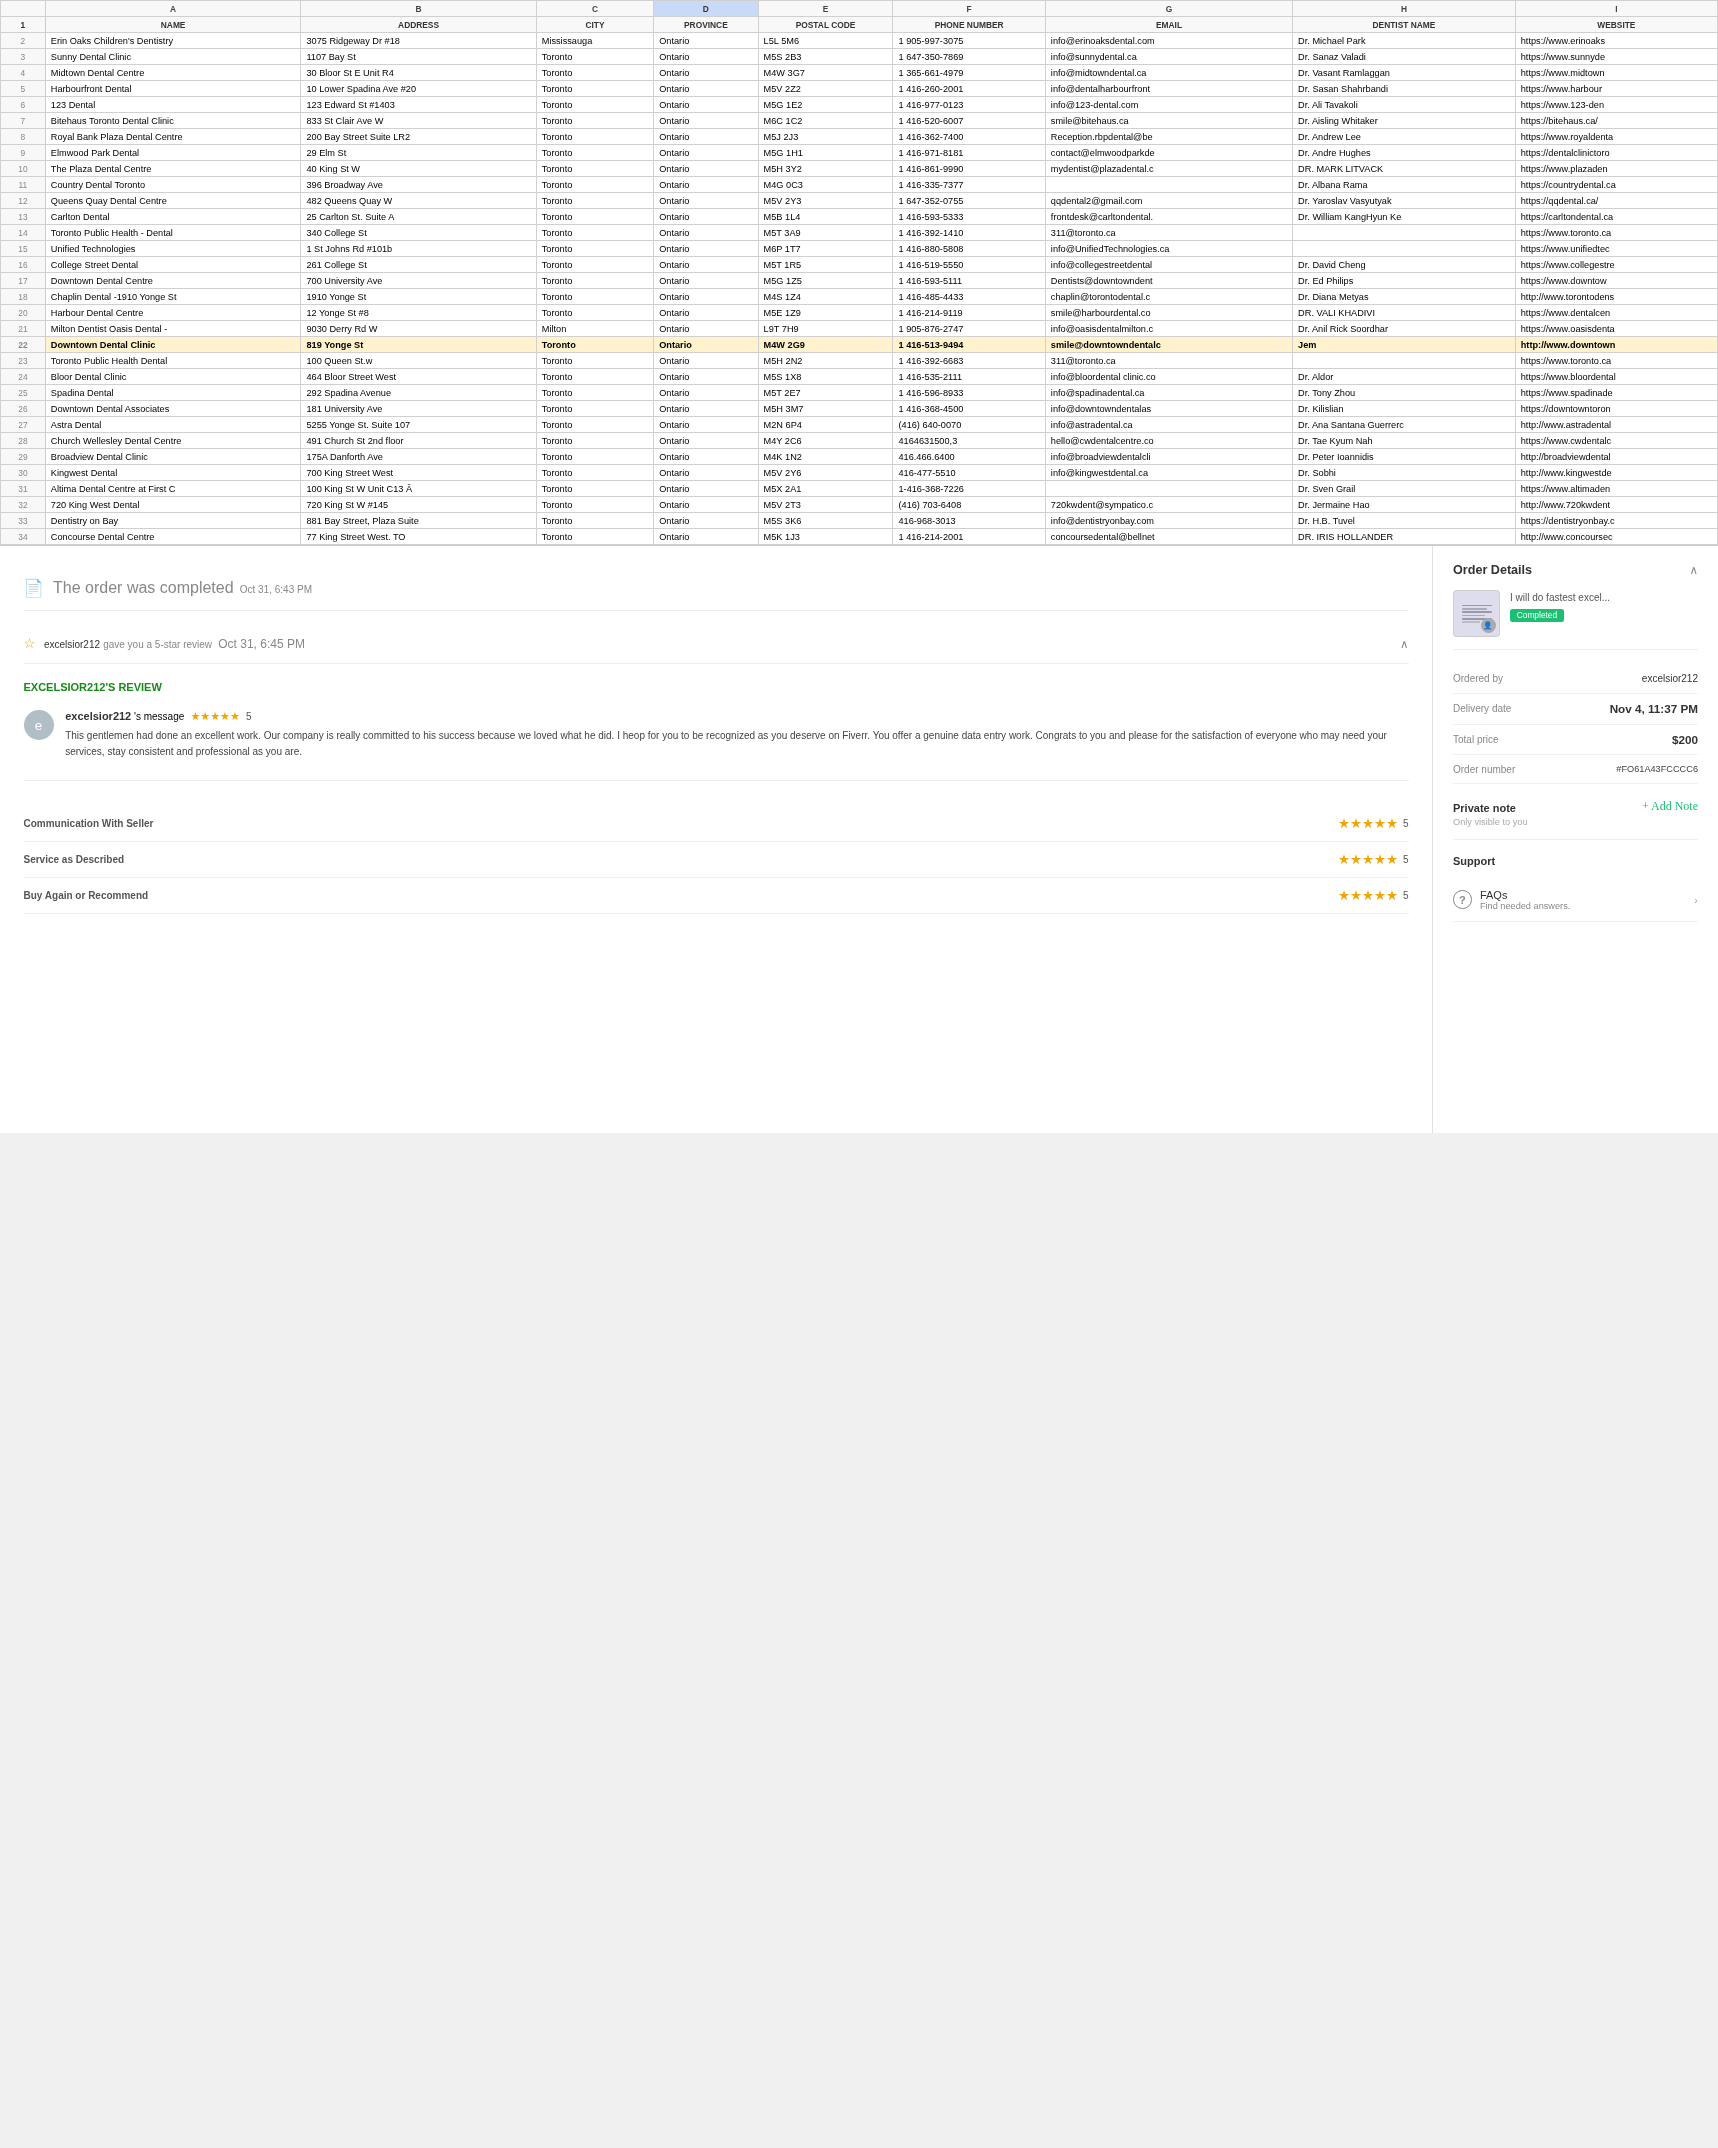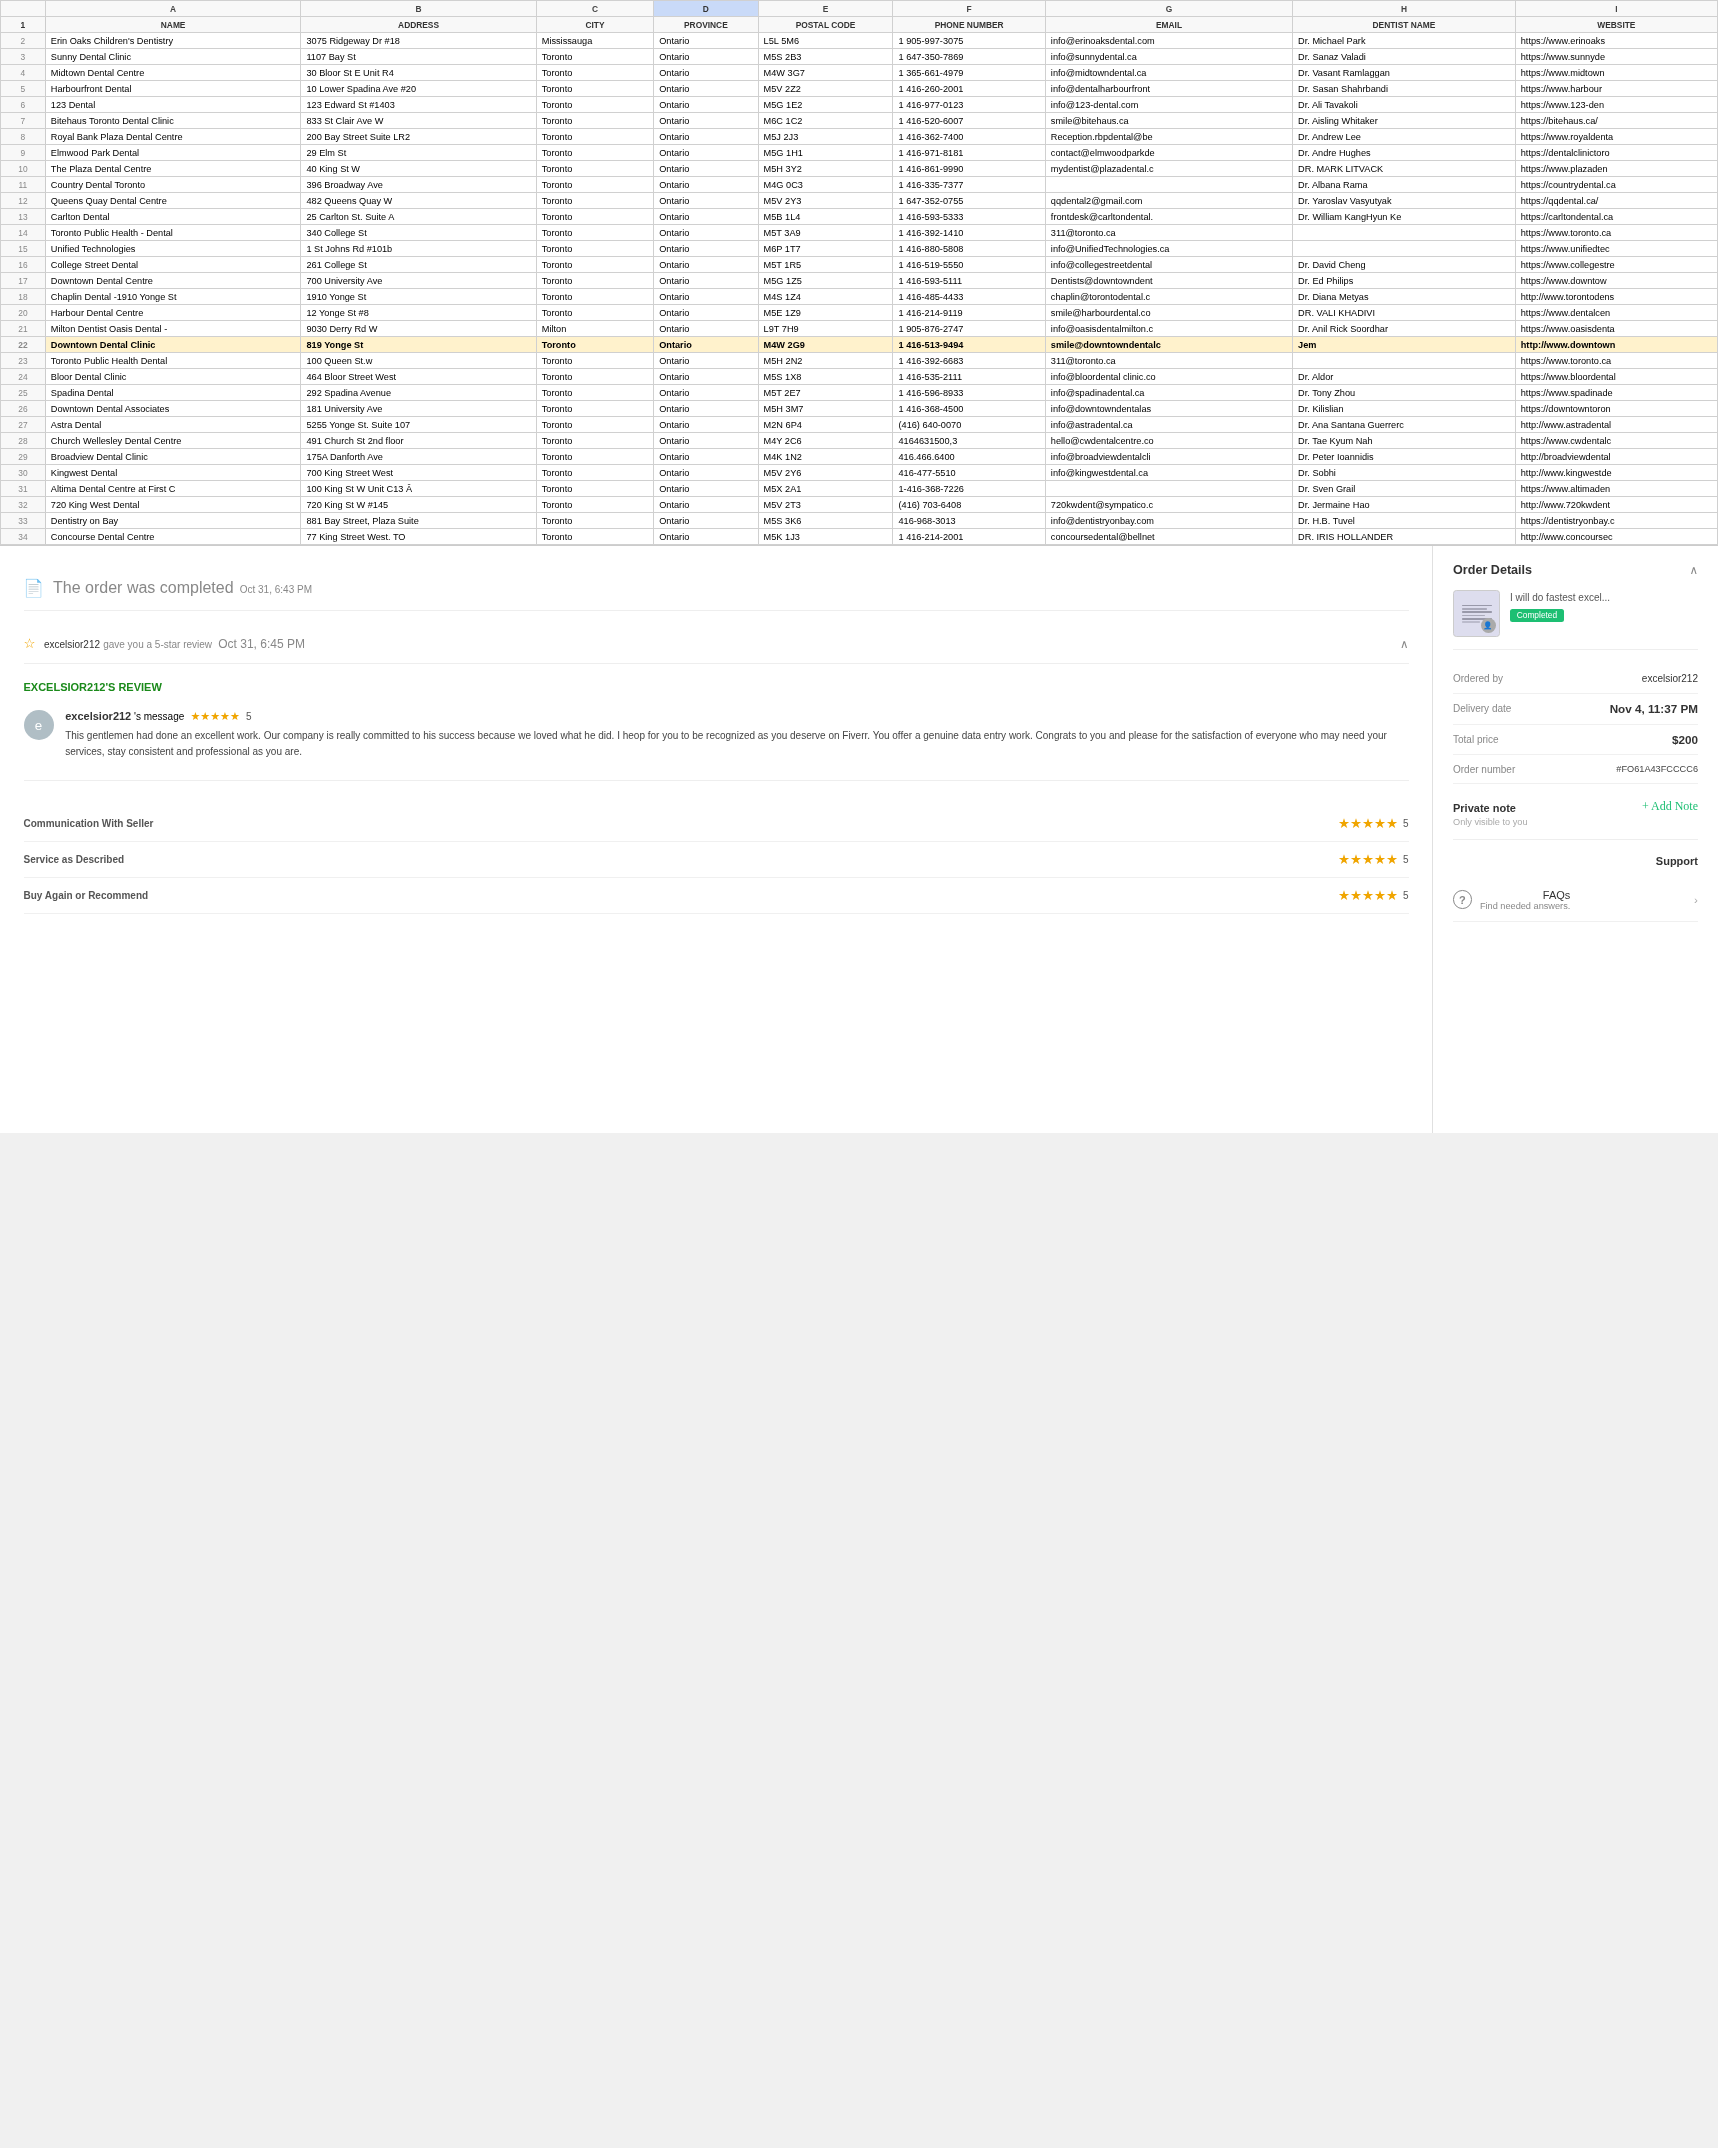--- a/index.html
+++ b/index.html
@@ -278,21 +278,20 @@
       text-decoration: none;
       font-family: Liberation Serif, serif;
     }
     .private-note-sub {
       font-size: 9.2px;
       color: #aaa;
     }
 
     .support-section {
       margin-top: 15px;
-      text-align: right;
     }
     .support-title {
       font-size: 11px;
       font-weight: bold;
       color: #333;
       margin-bottom: 11.7px;
     }
     .support-item {
       display: flex;
       align-items: center;

